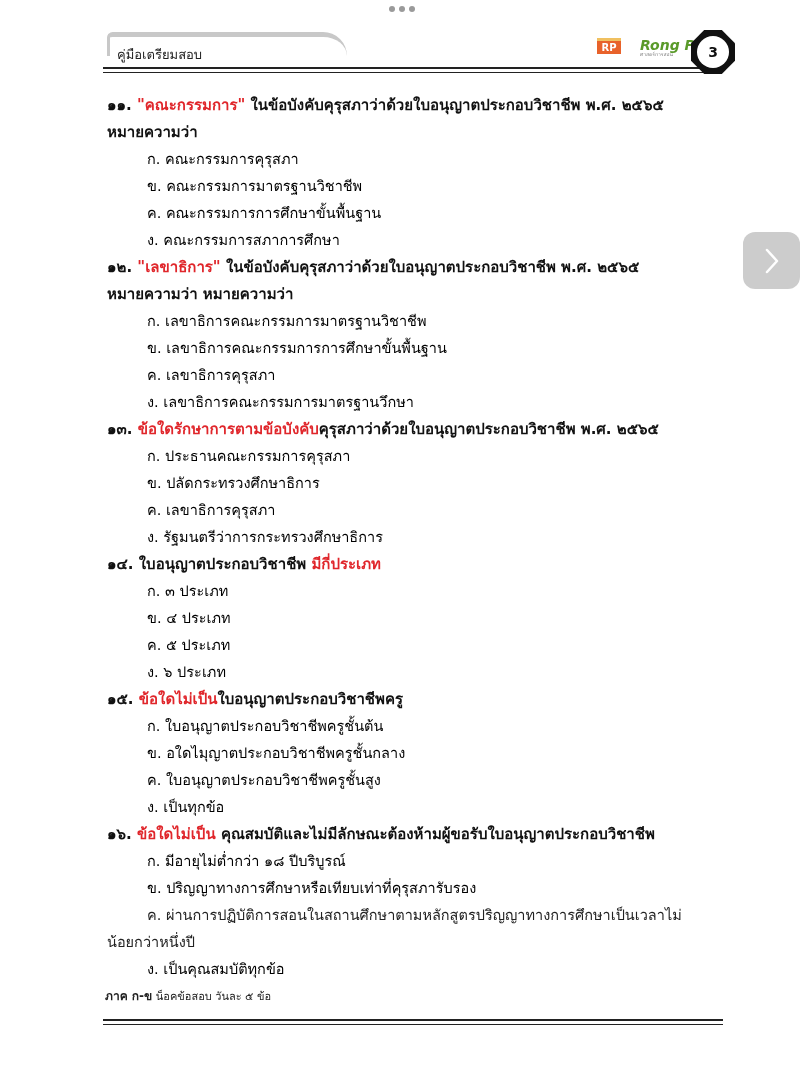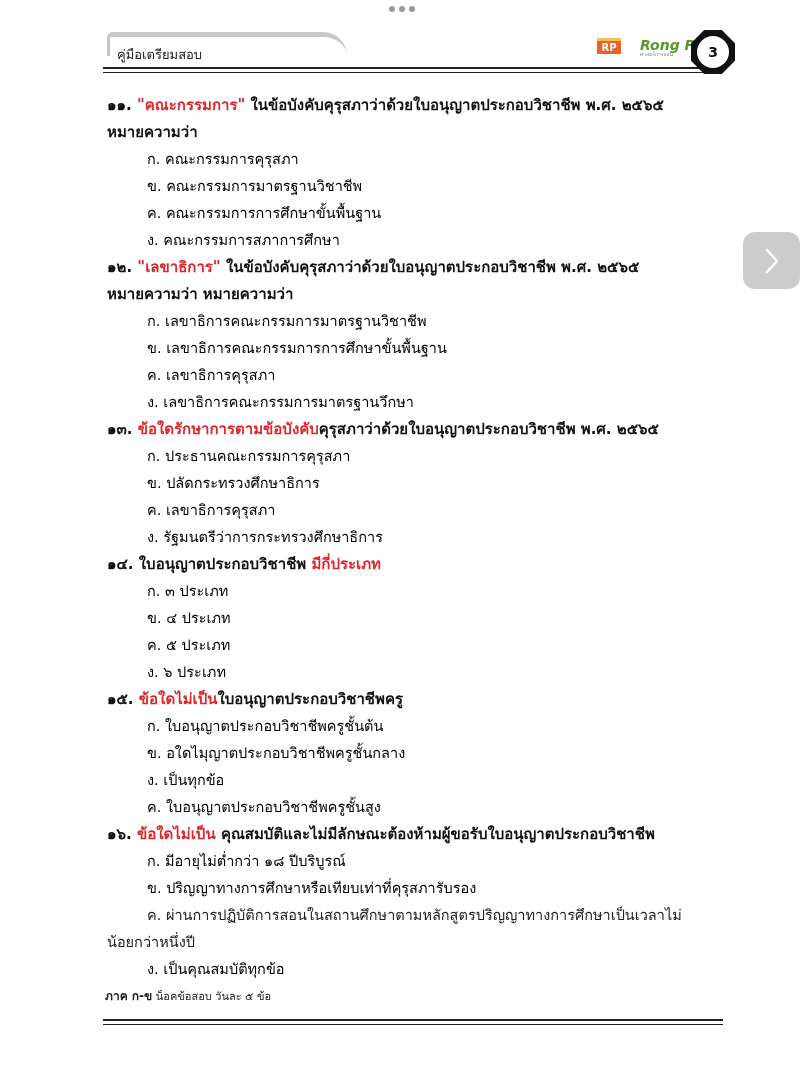--- a/index.html
+++ b/index.html
@@ -264,22 +264,22 @@
     <div class="option">ง. ๖ ประเภท</div>
   </div>
 
   <div class="question">
     <div class="q-line">
       <span>๑๕.</span>
       <span class="q-red">ข้อใดไม่เป็น</span><span>ใบอนุญาตประกอบวิชาชีพครู</span>
     </div>
     <div class="option">ก. ใบอนุญาตประกอบวิชาชีพครูชั้นต้น</div>
     <div class="option">ข. อใดไมุญาตประกอบวิชาชีพครูชั้นกลาง</div>
+    <div class="option">ค. ใบอนุญาตประกอบวิชาชีพครูชั้นสูง</div>
     <div class="option">ง. เป็นทุกข้อ</div>
-    <div class="option">ค. ใบอนุญาตประกอบวิชาชีพครูชั้นสูง</div>
   </div>
 
   <div class="question">
     <div class="q-line">
       <span>๑๖.</span>
       <span class="q-red">ข้อใดไม่เป็น</span><span> คุณสมบัติและไม่มีลักษณะต้องห้ามผู้ขอรับใบอนุญาตประกอบวิชาชีพ</span>
     </div>
     <div class="option">ก. มีอายุไม่ต่ำกว่า ๑๘ ปีบริบูรณ์</div>
     <div class="option">ข. ปริญญาทางการศึกษาหรือเทียบเท่าที่คุรุสภารับรอง</div>
     <div class="option-wrap">

